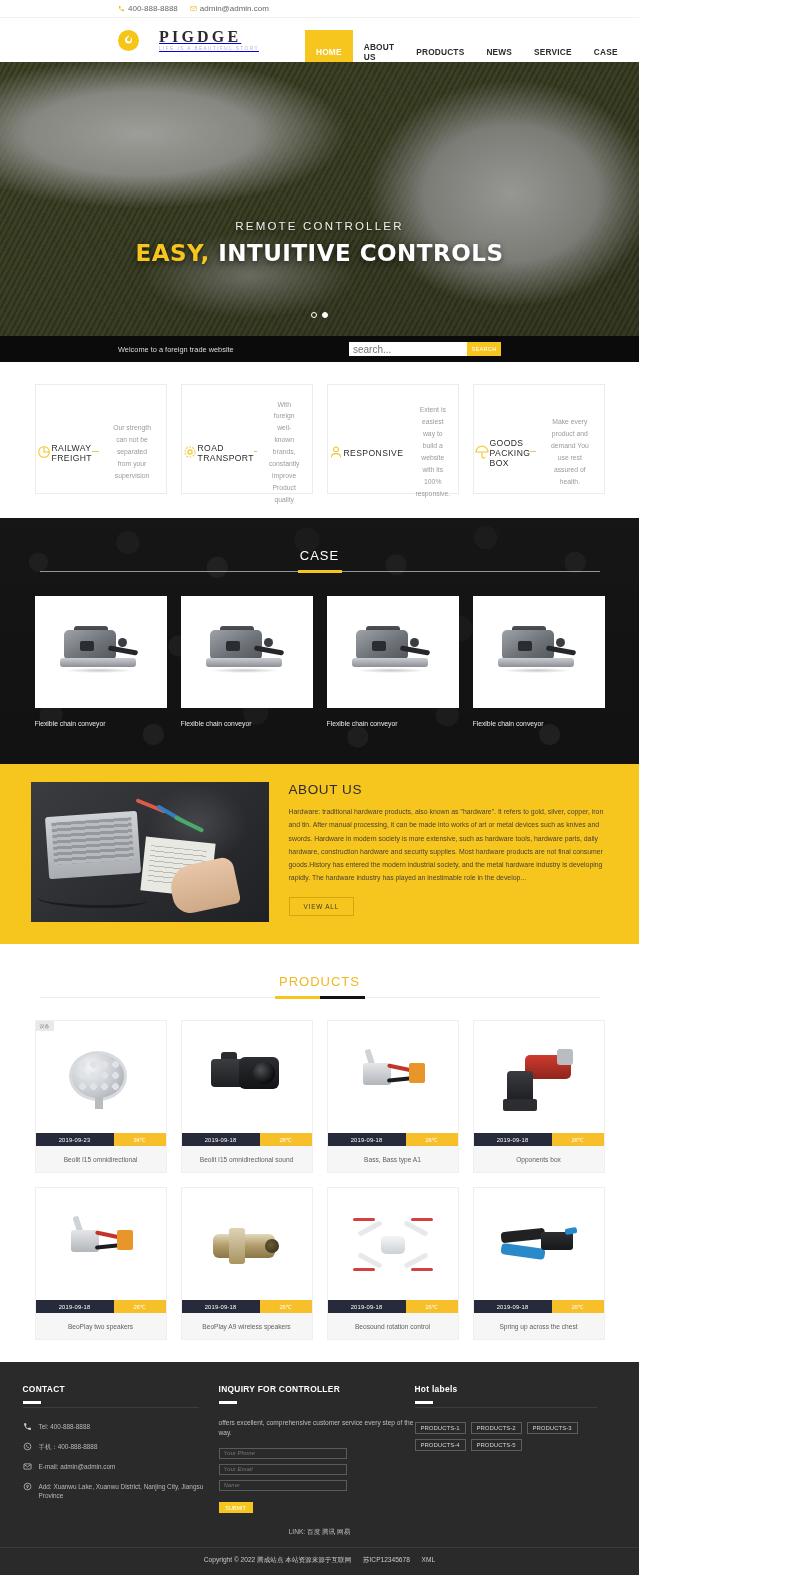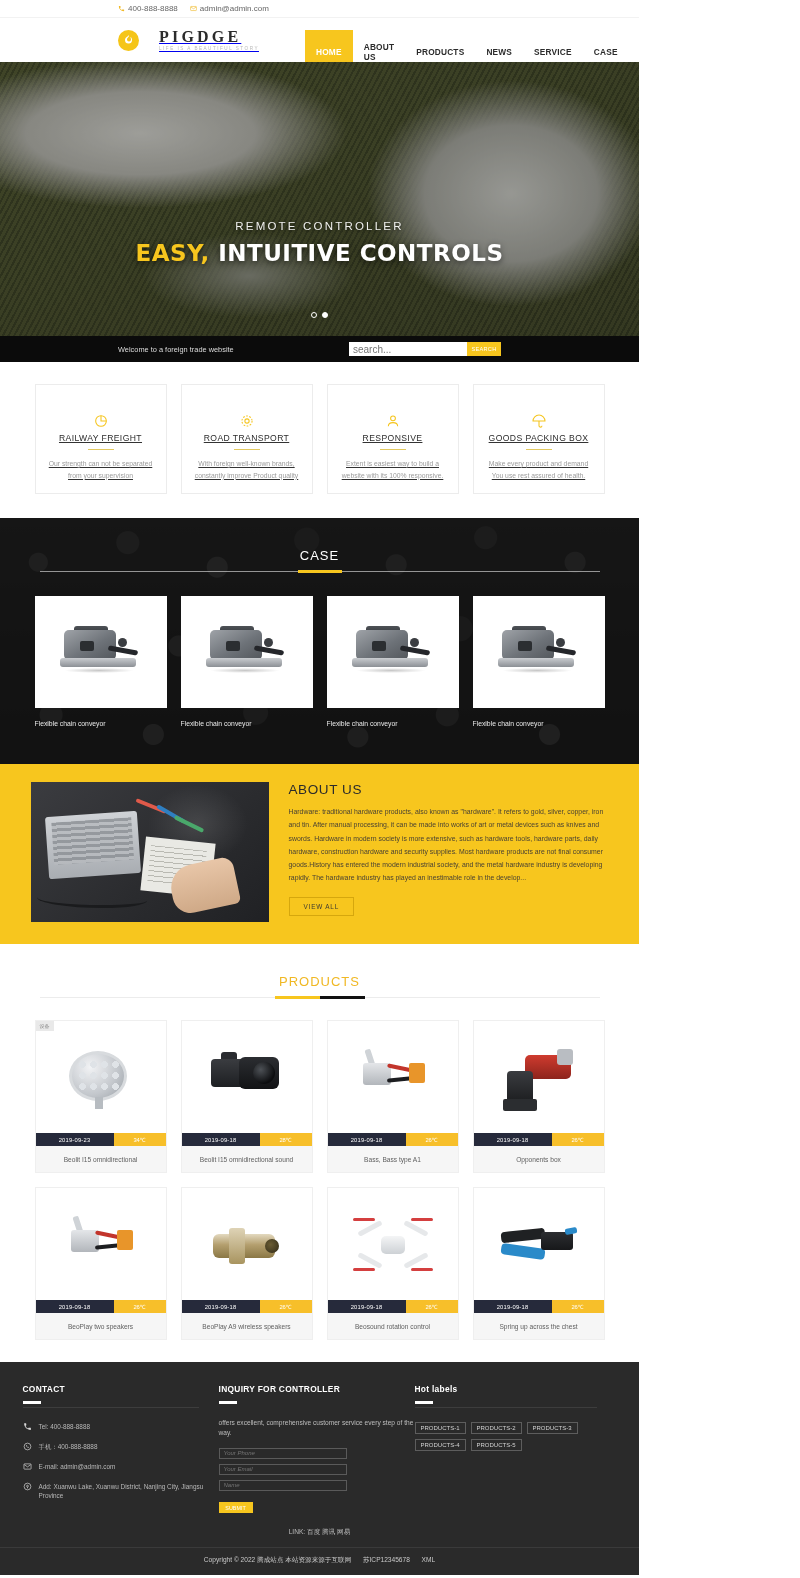--- a/index.html
+++ b/index.html
@@ -121,21 +121,21 @@
     color: #fff; font-size: 5.6px; letter-spacing: .3px; cursor: pointer;
     font-family: "Liberation Sans", sans-serif;
   }
 
   
   .services {
     background: #fff; padding: 22px 0 24px; display: flex; justify-content: center; gap: 14px;
   }
   .svc-card {
     width: 132px; height: 110px; border: 1px solid #ececec; background: #fff;
-    display: flex; flex-direction: column; align-items: center; padding-top: 26px; text-decoration: underline;
+    display: flex; flex-direction: row; align-items: center; padding-top: 26px;
   }
   .svc-icon { height: 20px; display: flex; align-items: center; justify-content: center; color: #f7c61e; }
   .svc-title {
     font-size: 8.6px; color: #2b2b2b; letter-spacing: .4px; margin-top: 2px; font-weight: normal;
   }
   .svc-rule { width: 26px; height: 1px; background: #e2c85f; margin: 6px 0 8px; }
   .svc-desc {
     font-size: 6.8px; color: #9b9b9b; line-height: 1.75; text-align: center; padding: 0 12px;
   }
 

